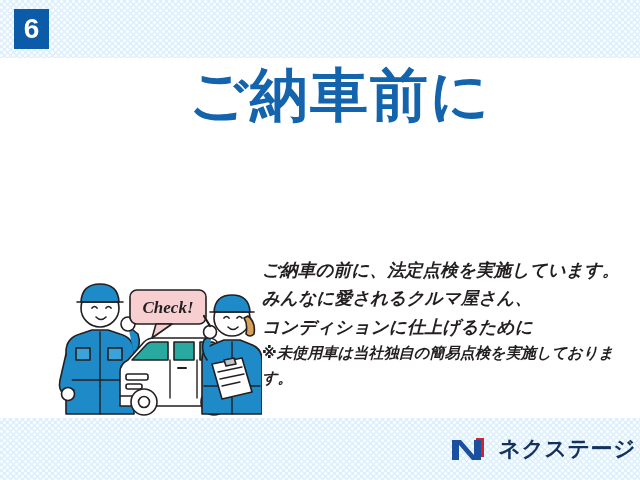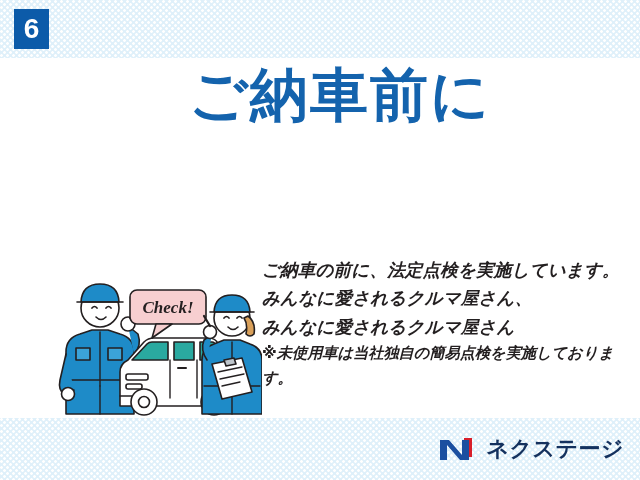--- a/index.html
+++ b/index.html
@@ -61,21 +61,21 @@
   #footer{
     position:absolute;left:0;bottom:0;width:640px;height:62px;
     background-color:#dff0fa;
     background-image:
       radial-gradient(circle at 1.5px 1.5px, #ffffff 1.2px, rgba(255,255,255,0) 1.55px),
       radial-gradient(circle at 1.5px 1.5px, #ffffff 1.2px, rgba(255,255,255,0) 1.55px);
     background-size:6px 6px,6px 6px;
     background-position:0 0,3px 3px;
     display:flex;align-items:center;justify-content:flex-end;
   }
-  #logo{display:flex;align-items:center;padding-right:16px;}
+  #logo{display:flex;align-items:center;padding-right:4px;}
   #logo svg{display:block;}
   .logo-text{
     margin-left:8px;color:#14315e;font-size:22px;font-weight:bold;
     letter-spacing:0.5px;white-space:nowrap;
   }
 </style>
 </head>
 <body>
 
 <div id="ad">
@@ -86,21 +86,21 @@
     </div>
   </div>
 
   <div id="headline">
     <div class="hl1">ご納車前に</div>
   </div>
 
   <div id="body-copy">
     <div>ご納車の前に、法定点検を実施しています。</div>
     <div>みんなに愛されるクルマ屋さん、</div>
-    <div>みんなに愛されるクルマ屋さん</div>
+    <div>コンディションに仕上げるために</div>
     <div class="note">※未使用車は当社独自の簡易点検を実施しております。</div>
   </div>
 
   <div id="illus">
     <svg viewBox="0 0 210 148" xmlns="http://www.w3.org/2000/svg">
       <g fill="none" stroke="#231f20" stroke-width="1.6" stroke-linecap="round" stroke-linejoin="round">
 
         <g>
 
           <path d="M14 146 L14 84 Q14 70 28 66 L40 62 L56 62 L68 66 Q82 70 82 84 L82 146 Z" fill="#1e8bc8"></path>

